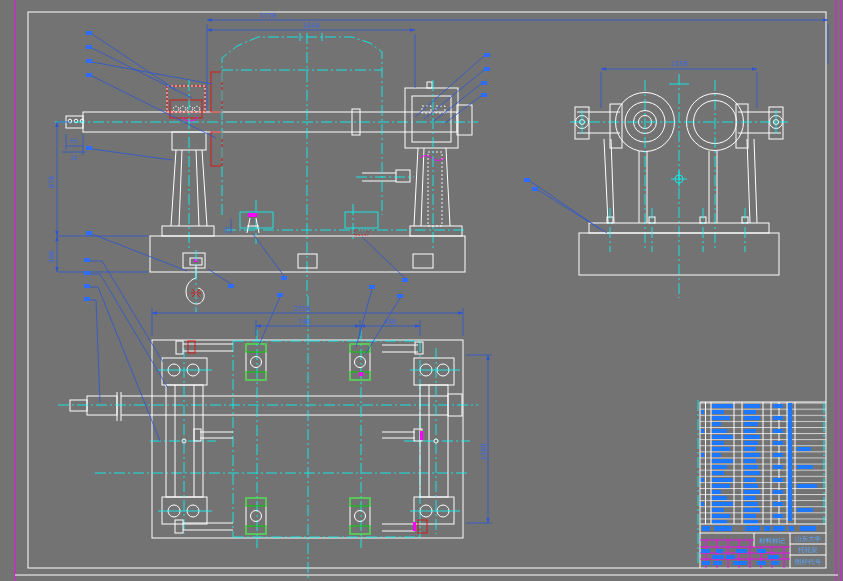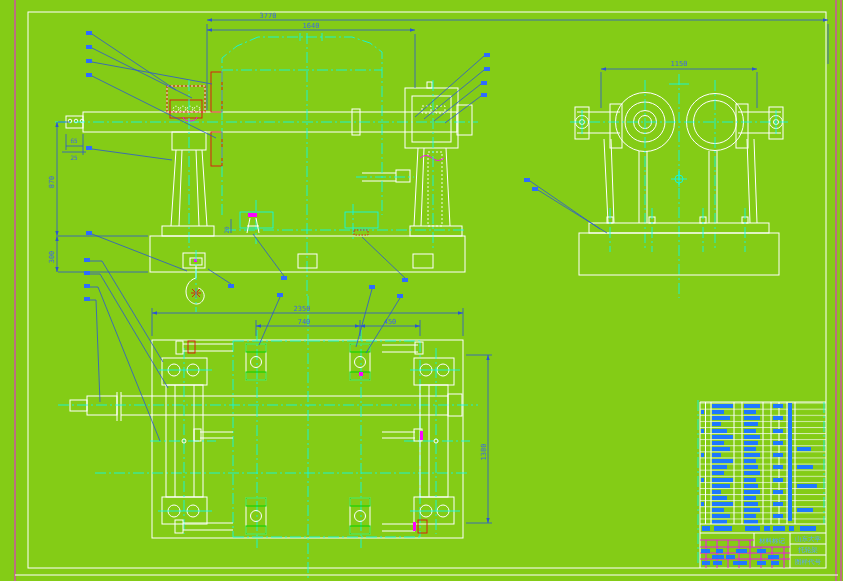--- a/index.html
+++ b/index.html
@@ -1,16 +1,16 @@
 <!DOCTYPE html>
 <html><head>
 <meta charset="utf-8">
 <style>
   html,body{margin:0;padding:0;background:#111;}
-  #sheet{position:relative;width:843px;height:581px;background:#84cc16;overflow:hidden;
+  #sheet{position:relative;width:843px;height:581px;background:#737373;overflow:hidden;
          font-family:"DejaVu Sans",sans-serif;}
   svg{position:absolute;left:0;top:0;}
   
   .w  {stroke:#ffffff;fill:none;stroke-width:1;}
   .wd {stroke:#ffffff;fill:none;stroke-width:0.9;stroke-dasharray:2 2;}
   .c  {stroke:#00ffff;fill:none;stroke-width:0.8;stroke-dasharray:11 3 2 3;}
   .cs {stroke:#00ffff;fill:none;stroke-width:0.8;}
   .d  {stroke:#2b55d4;fill:none;stroke-width:0.8;}
   .m  {stroke:#ff00ff;fill:none;stroke-width:0.9;}
   .r  {stroke:#e01010;fill:none;stroke-width:0.9;}

